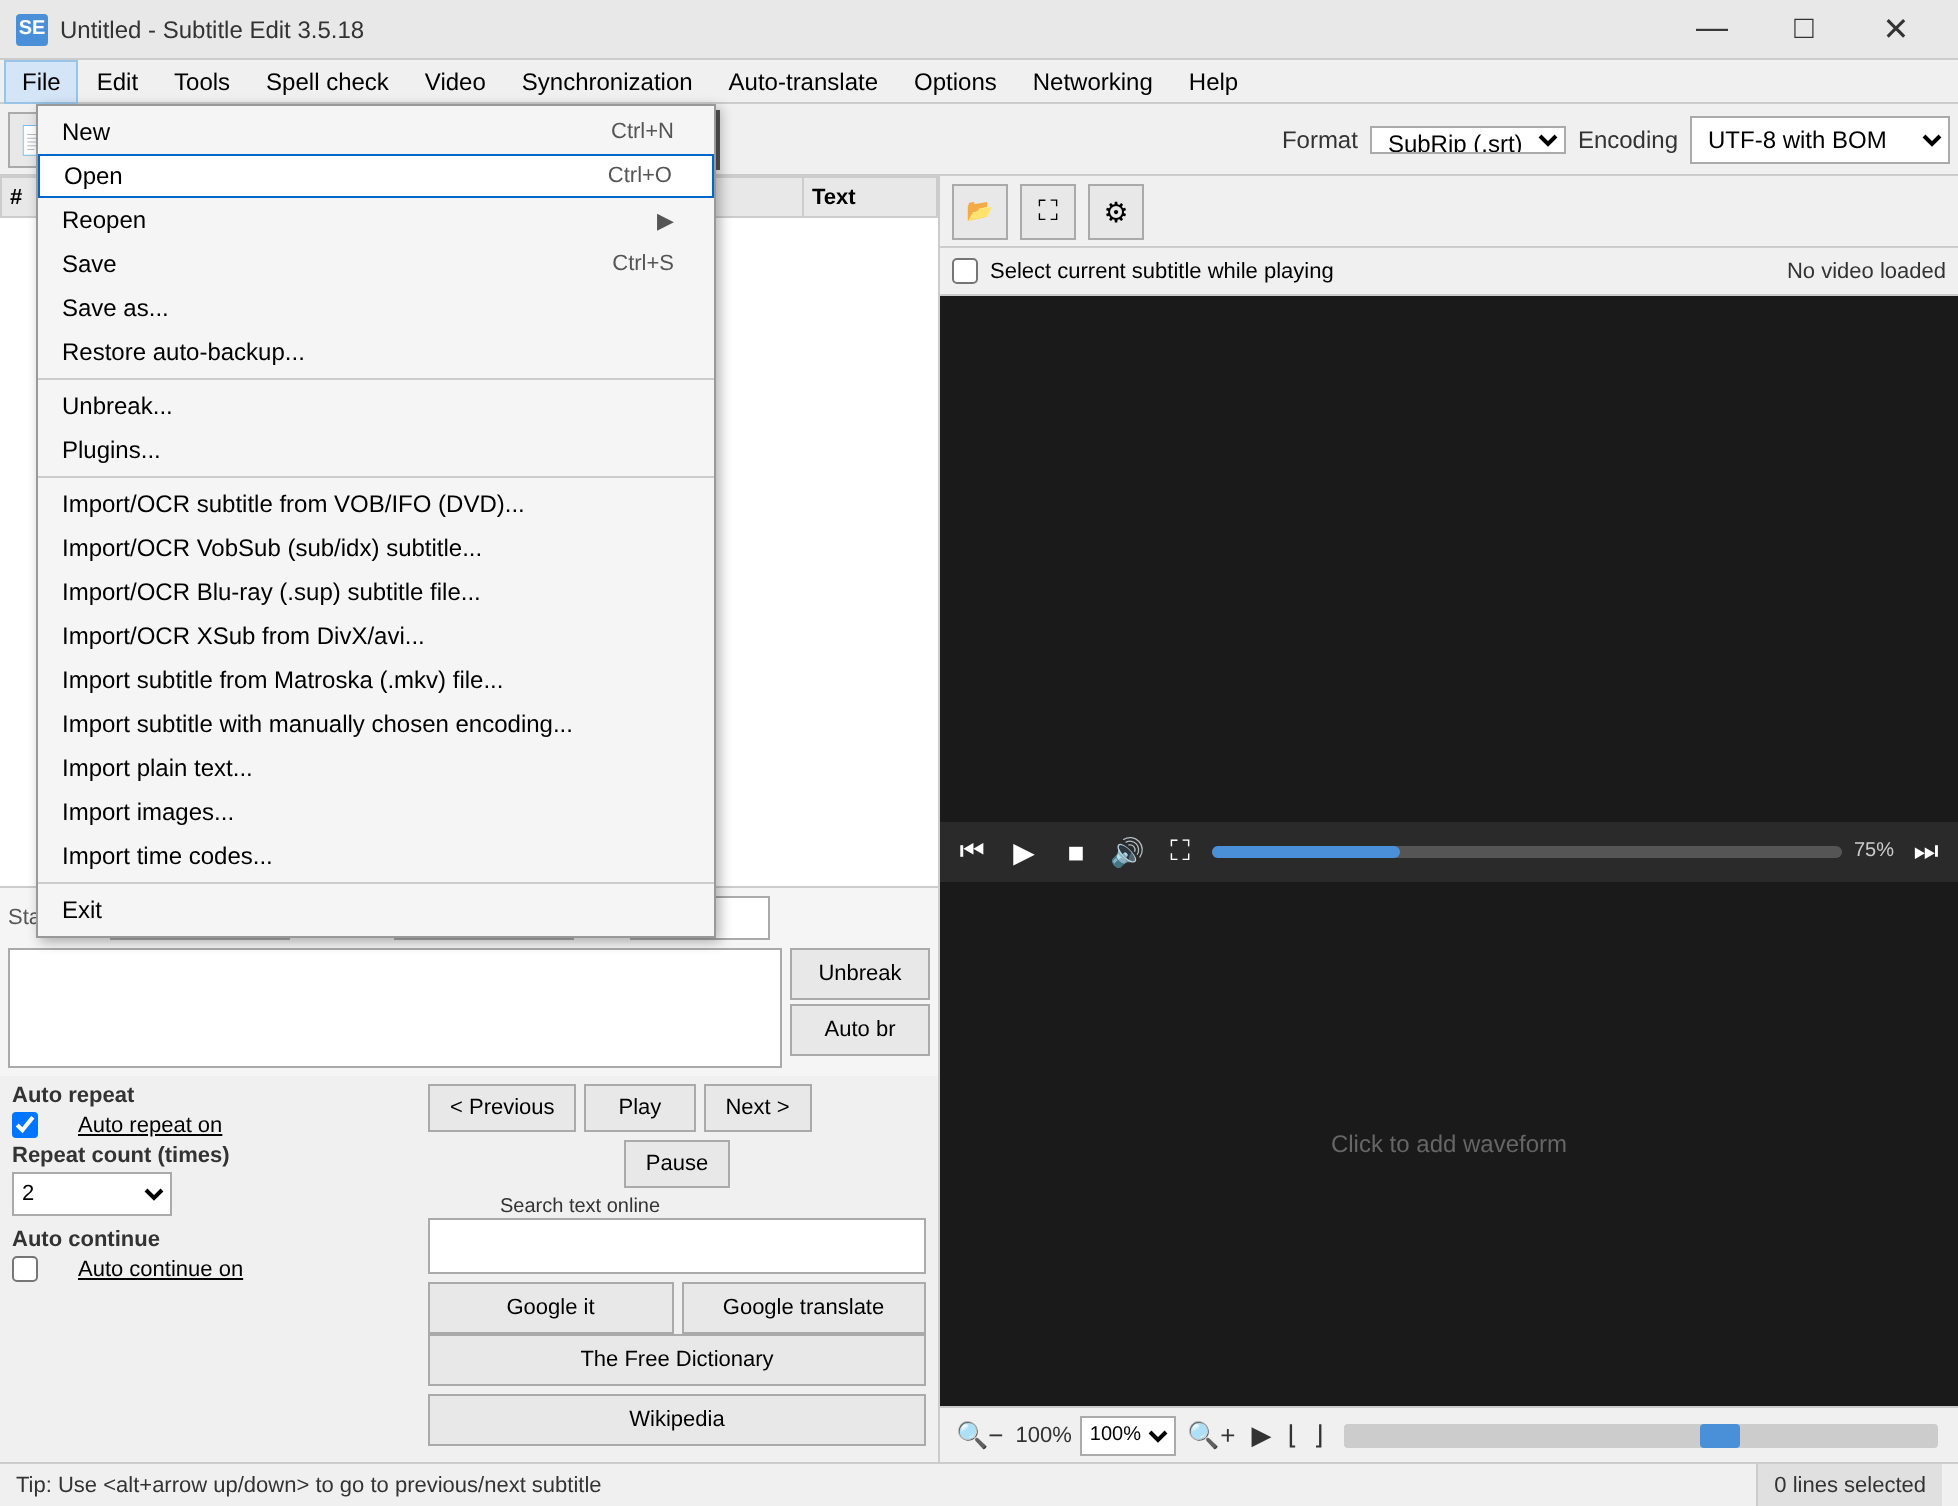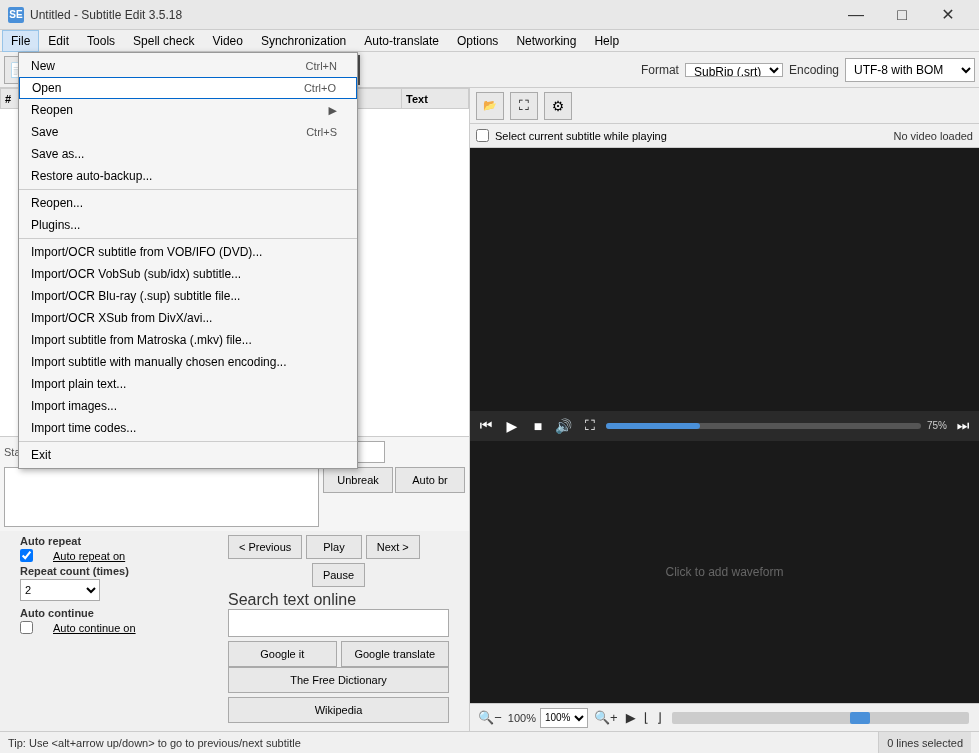--- a/index.html
+++ b/index.html
@@ -204,36 +204,36 @@
       flex: 1;
       height: 60px;
       border: 1px solid #aaa;
       background: white;
       font-size: 12px;
       padding: 2px;
       resize: none;
     }
     .text-buttons {
       display: flex;
-      flex-direction: row;
+      flex-direction: column;
       gap: 2px;
     }
     .text-btn {
       width: 70px;
       height: 26px;
       background: #e8e8e8;
       border: 1px solid #aaa;
       font-size: 11px;
       cursor: pointer;
       text-align: center;
     }
 
     
     .bottom-controls {
-      padding: 4px 20px;
+      padding: 4px 6px;
       background: #f0f0f0;
       display: flex;
       gap: 8px;
     }
 
     .left-controls {
       width: 200px;
     }
     .control-group {
       margin-bottom: 6px;
@@ -289,21 +289,21 @@
     .pause-btn {
       height: 24px;
       padding: 0 10px;
       background: #e8e8e8;
       border: 1px solid #aaa;
       font-size: 11px;
       cursor: pointer;
       display: block;
       margin: 0 auto;
     }
-    .search-label { font-size: 16px; color: #333; }
+    .search-label { font-size: 10px; color: #333; margin-left: 36px; }
     .search-input {
       width: 100%;
       height: 28px;
       border: 1px solid #aaa;
       background: white;
       font-size: 11px;
       padding: 0 4px;
       margin-bottom: 4px;
     }
     .search-buttons {
@@ -727,21 +727,21 @@
       <span class="dd-shortcut">Ctrl+S</span>
     </div>
     <div class="dd-item">
       <span>Save as...</span>
     </div>
     <div class="dd-item">
       <span>Restore auto-backup...</span>
     </div>
     <div class="dd-separator"></div>
     <div class="dd-item">
-      <span>Reopen...</span>
+      <span>Unbreak...</span>
     </div>
     <div class="dd-item">
       <span>Plugins...</span>
     </div>
     <div class="dd-separator"></div>
     <div class="dd-item">
       <span>Import/OCR subtitle from VOB/IFO (DVD)...</span>
     </div>
     <div class="dd-item">
       <span>Import/OCR VobSub (sub/idx) subtitle...</span>

